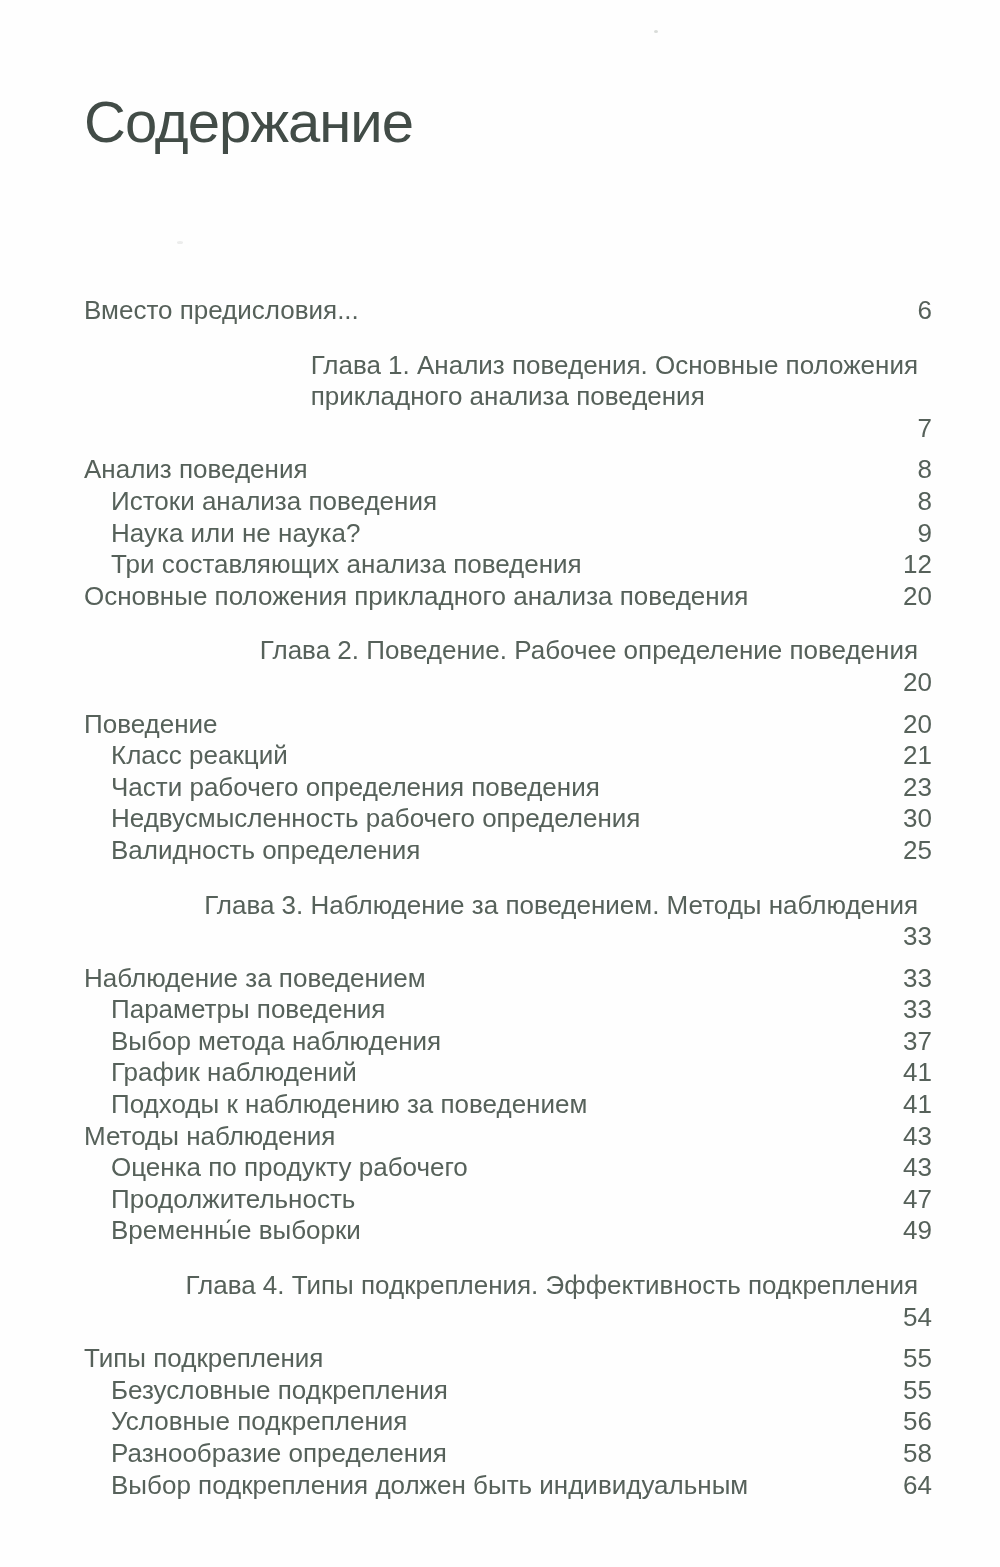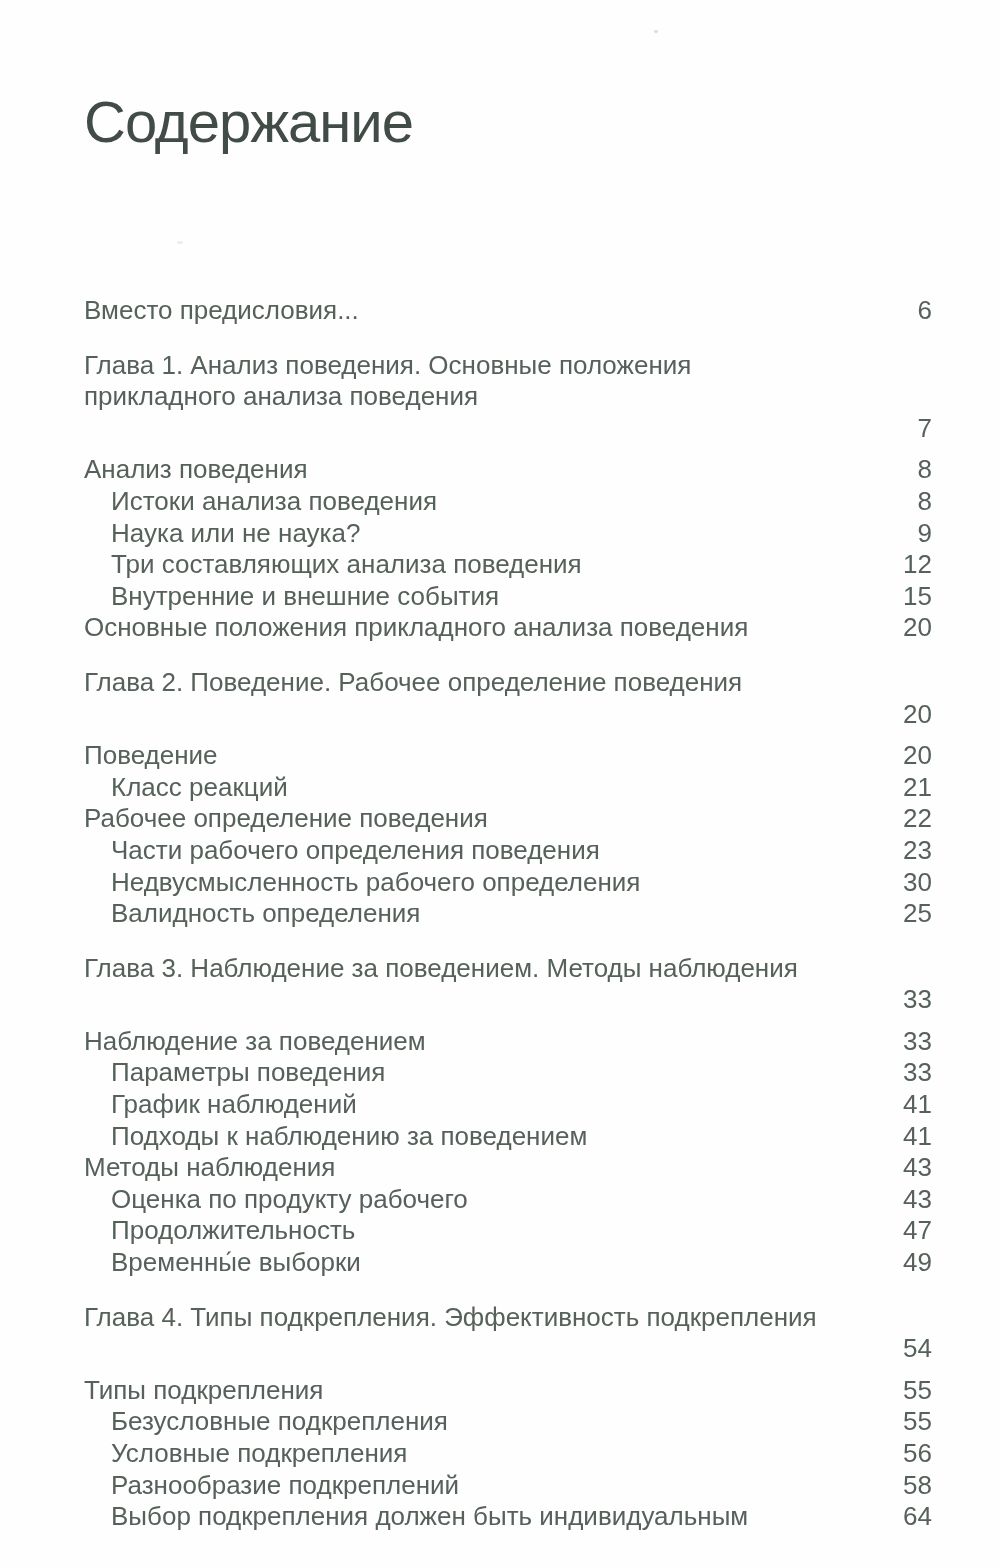--- a/index.html
+++ b/index.html
@@ -30,20 +30,21 @@
     letter-spacing: -1px;
     color: #424c47;
   }
   .toc {
     font-size: 26px;
     line-height: 31.6px;
     color: #56615a;
   }
   .toc-row {
     display: flex;
+    align-items: flex-end;
   }
   .toc-label {
     flex: 1;
     padding-right: 14px;
   }
   .toc-row.indent .toc-label {
     padding-left: 27px;
   }
   .toc-page {
     min-width: 48px;
@@ -89,43 +90,35 @@
           <span class="toc-page">8</span>
         </div>
         <div class="toc-row subsection indent">
           <span class="toc-label">Наука или не наука?</span>
           <span class="toc-page">9</span>
         </div>
         <div class="toc-row subsection indent">
           <span class="toc-label">Три составляющих анализа поведения</span>
           <span class="toc-page">12</span>
         </div>
-        <div class="toc-row subsection indent">
-          <span class="toc-label">Внутренние и внешние события</span>
-          <span class="toc-page">15</span>
-        </div>
         <div class="toc-row section">
           <span class="toc-label">Основные положения прикладного анализа поведения</span>
           <span class="toc-page">20</span>
         </div>
         <div class="toc-row chapter">
           <span class="toc-label">Глава 2. Поведение. Рабочее определение поведения</span>
           <span class="toc-page">20</span>
         </div>
         <div class="toc-row section">
           <span class="toc-label">Поведение</span>
           <span class="toc-page">20</span>
         </div>
         <div class="toc-row subsection indent">
           <span class="toc-label">Класс реакций</span>
           <span class="toc-page">21</span>
-        </div>
-        <div class="toc-row section">
-          <span class="toc-label">Рабочее определение поведения</span>
-          <span class="toc-page">22</span>
         </div>
         <div class="toc-row subsection indent">
           <span class="toc-label">Части рабочего определения поведения</span>
           <span class="toc-page">23</span>
         </div>
         <div class="toc-row subsection indent">
           <span class="toc-label">Недвусмысленность рабочего определения</span>
           <span class="toc-page">30</span>
         </div>
         <div class="toc-row subsection indent">
@@ -136,20 +129,24 @@
           <span class="toc-label">Глава 3. Наблюдение за поведением. Методы наблюдения</span>
           <span class="toc-page">33</span>
         </div>
         <div class="toc-row section">
           <span class="toc-label">Наблюдение за поведением</span>
           <span class="toc-page">33</span>
         </div>
         <div class="toc-row subsection indent">
           <span class="toc-label">Параметры поведения</span>
           <span class="toc-page">33</span>
+        </div>
+        <div class="toc-row subsection indent">
+          <span class="toc-label">Выбор метода наблюдения</span>
+          <span class="toc-page">37</span>
         </div>
         <div class="toc-row subsection indent">
           <span class="toc-label">График наблюдений</span>
           <span class="toc-page">41</span>
         </div>
         <div class="toc-row subsection indent">
           <span class="toc-label">Подходы к наблюдению за поведением</span>
           <span class="toc-page">41</span>
         </div>
         <div class="toc-row section">
@@ -178,21 +175,21 @@
         </div>
         <div class="toc-row subsection indent">
           <span class="toc-label">Безусловные подкрепления</span>
           <span class="toc-page">55</span>
         </div>
         <div class="toc-row subsection indent">
           <span class="toc-label">Условные подкрепления</span>
           <span class="toc-page">56</span>
         </div>
         <div class="toc-row subsection indent">
-          <span class="toc-label">Разнообразие подкреплений</span>
+          <span class="toc-label">Разнообразие определения</span>
           <span class="toc-page">58</span>
         </div>
         <div class="toc-row subsection indent">
           <span class="toc-label">Выбор подкрепления должен быть индивидуальным</span>
           <span class="toc-page">64</span>
         </div>
       </div>
   </div>
 </div>
 

